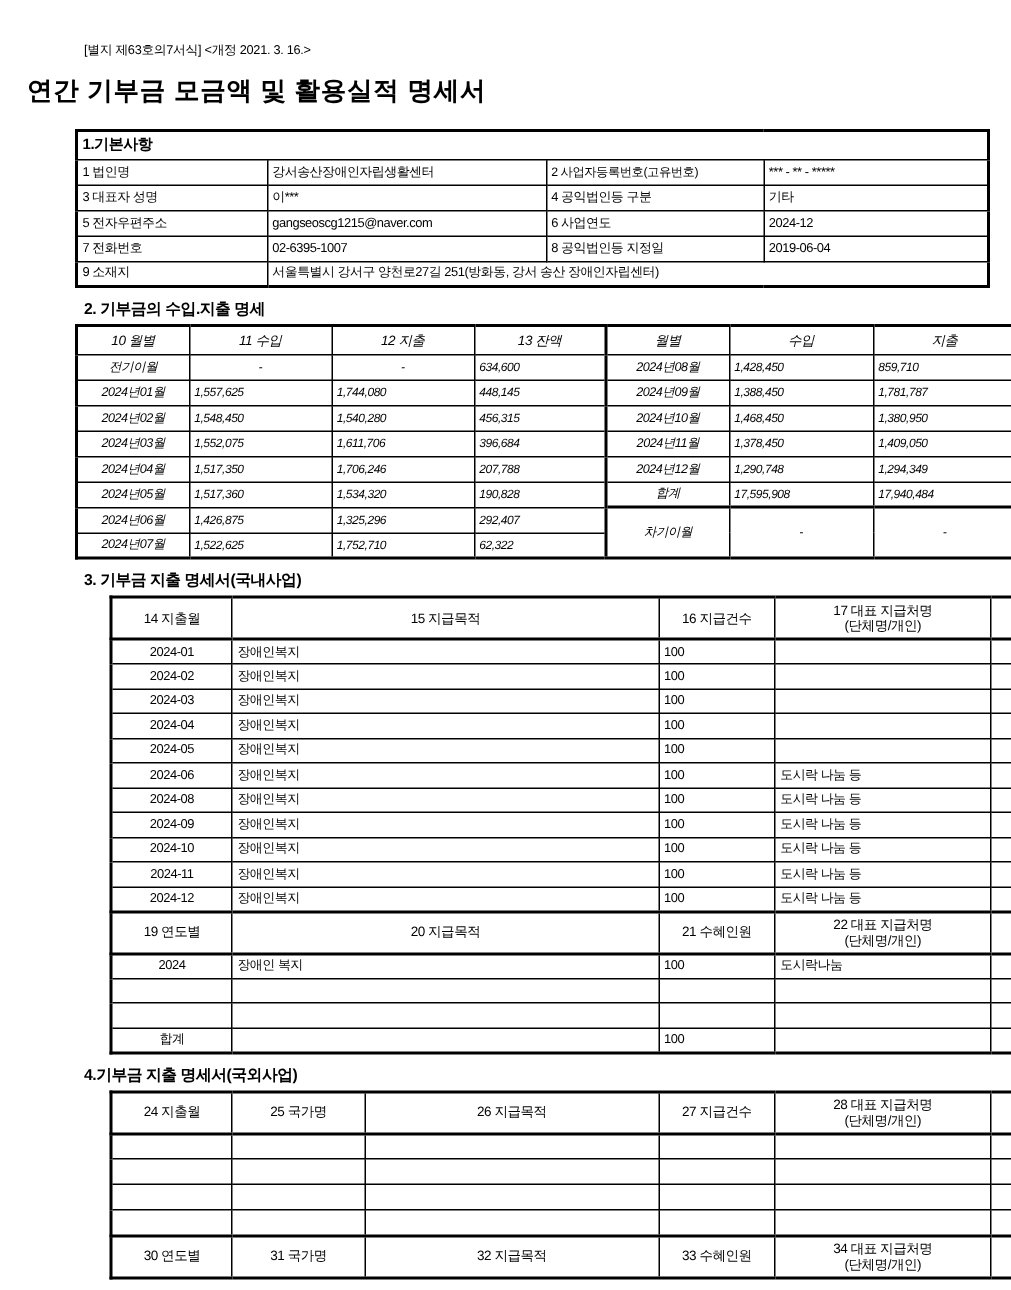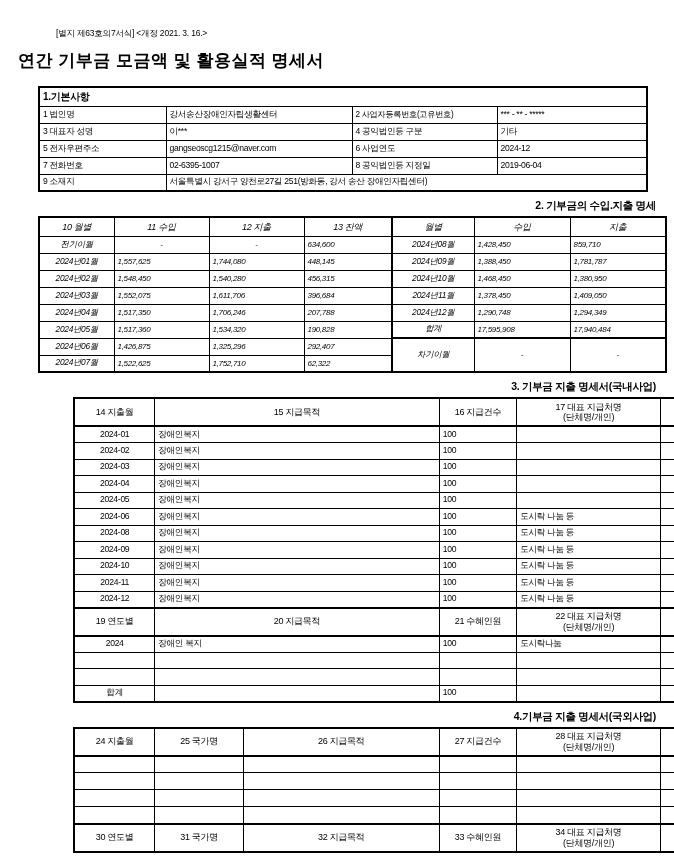--- a/index.html
+++ b/index.html
@@ -36,25 +36,25 @@
     font-weight: bold;
     letter-spacing: 0.5px;
     margin: 9px 0 14px 0;
   }
   .section-label {
     font-size: 10.5px;
     font-weight: bold;
     margin: 0 0 3px 38px;
     letter-spacing: -0.3px;
   }
-  .sec-gap { margin-top: 7px; text-align: right; }
+  .sec-gap { margin-top: 7px; }
 
   table.grid {
     border-collapse: collapse;
-    margin-left: 20px;
+    margin-left: 32px;
     table-layout: fixed;
     font-size: 8.6px;
   }
   table.grid td, table.grid th {
     border: 1px solid #000;
     padding: 1px 3px;
     vertical-align: middle;
     font-weight: normal;
     letter-spacing: -0.3px;
     line-height: 1.15;

